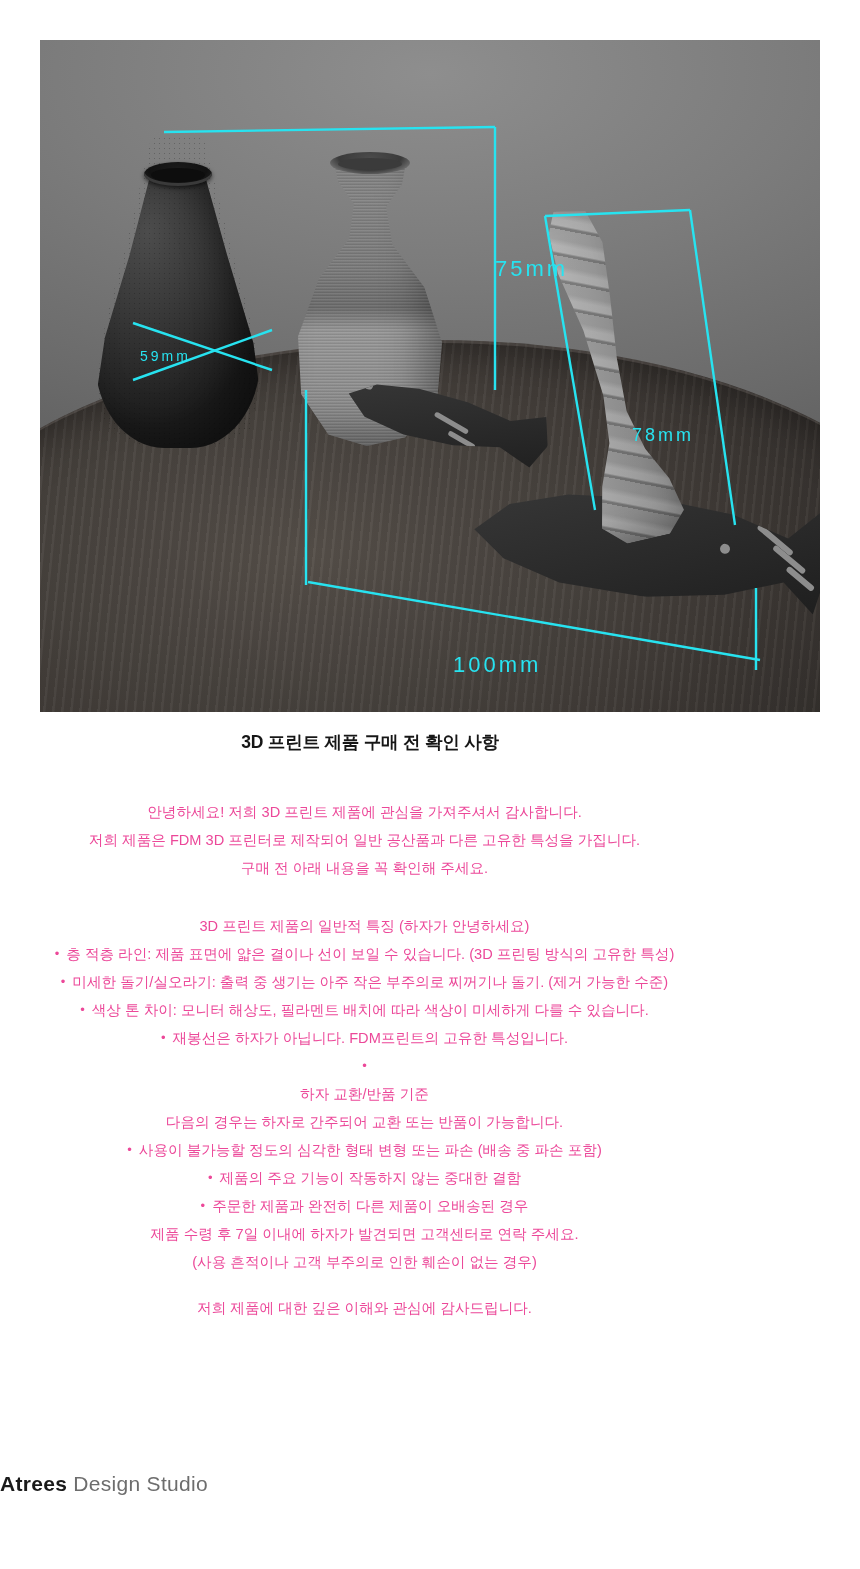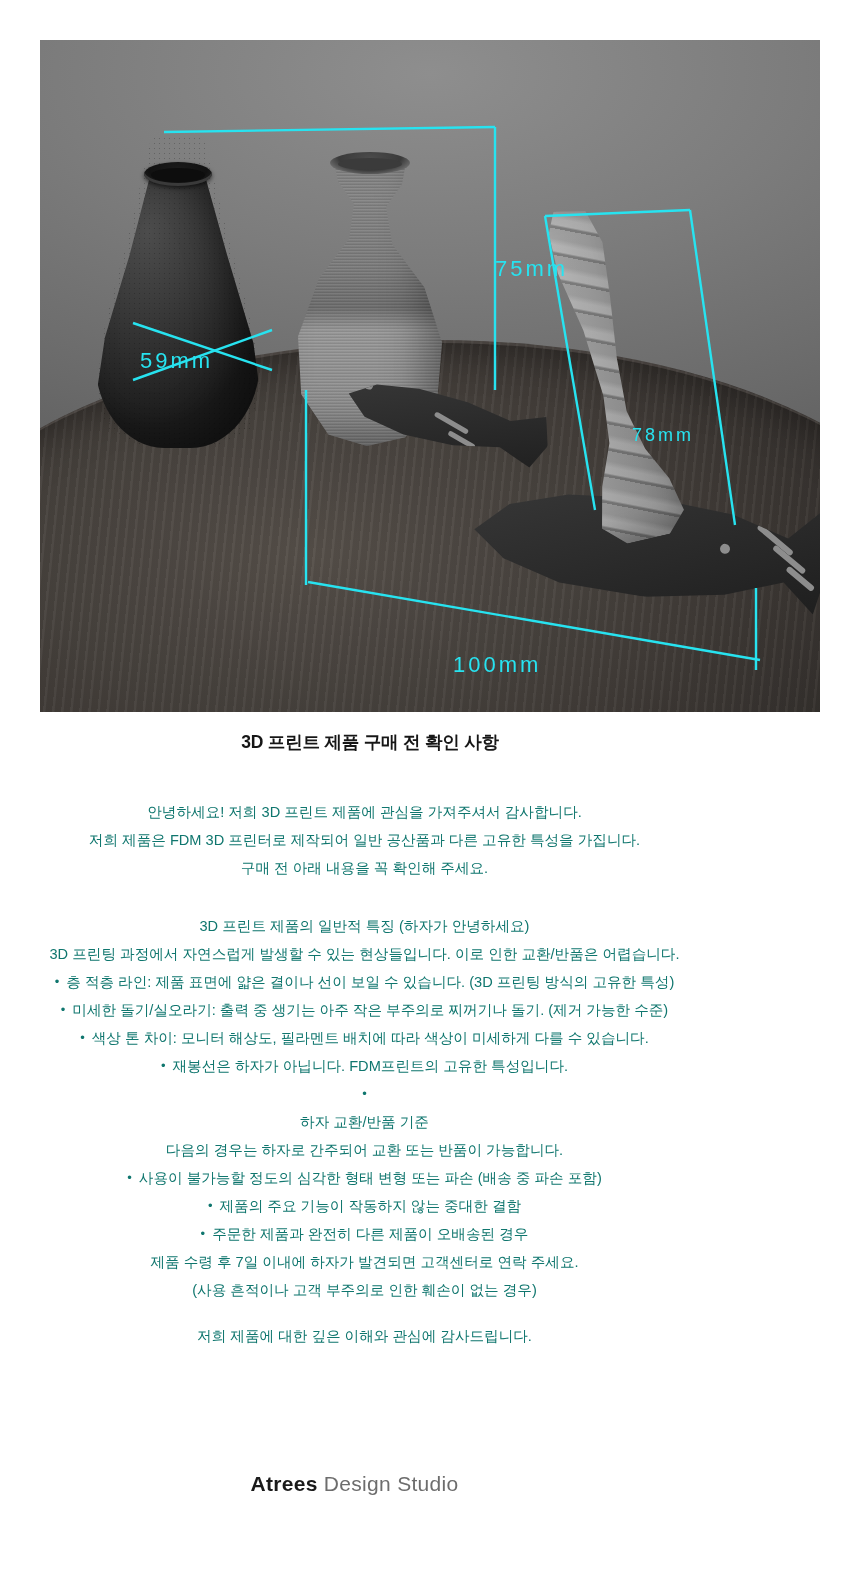--- a/index.html
+++ b/index.html
@@ -214,21 +214,21 @@
     margin: 0 0 44px 0;
     font-size: 17.5px;
     font-weight: bold;
     letter-spacing: -0.2px;
     color: #161616;
   }
   .para {
     margin: 0 11px 30px 0;
     font-size: 14.6px;
     line-height: 28px;
-    color: #0f766e;
+    color: #ec4899;
   }
   .para.tight { margin-bottom: 0; }
   .line { display: block; }
   .bullet::before {
     content: "\2022";
     margin-right: 7px;
     font-size: 13px;
     vertical-align: 1px;
   }
   .dot-only {
@@ -236,21 +236,20 @@
     font-size: 13px;
     line-height: 28px;
   }
   .gap { height: 18px; }
 
   .footer {
     position: absolute;
     left: 0;
     top: 1472px;
     width: 709px;
-    text-align: center;
     font-size: 21px;
     letter-spacing: 0.3px;
   }
   .footer .brand { font-weight: bold; color: #1a1a1a; }
   .footer .sub { color: #6d6d6d; }
 </style>
 </head>
 <body>
 
 <div class="photo-wrap">
@@ -301,39 +300,38 @@
       <path d="M505 176 L650 170"></path>
       <path d="M650 170 L695 485"></path>
 
       <path d="M266 350 L266 545"></path>
       <path d="M268 542 L720 620"></path>
       <path d="M716 548 L716 630"></path>
       <path d="M505 176 L555 470"></path>
     </g>
   </svg>
 
-  <div style="position:absolute;left:100px;top:308px;font-size:22px;letter-spacing:3px;color:#27e3f0;font-family:'Liberation Sans',sans-serif;">59mm</div>
+  <div style="position:absolute;left:100px;top:308px;font-size:14px;letter-spacing:3px;color:#27e3f0;font-family:'Liberation Sans',sans-serif;">59mm</div>
   <div style="position:absolute;left:455px;top:216px;font-size:22px;letter-spacing:3px;color:#27e3f0;font-family:'Liberation Sans',sans-serif;">75mm</div>
   <div style="position:absolute;left:592px;top:385px;font-size:18px;letter-spacing:3px;color:#27e3f0;font-family:'Liberation Sans',sans-serif;">78mm</div>
   <div style="position:absolute;left:413px;top:612px;font-size:22px;letter-spacing:3px;color:#27e3f0;font-family:'Liberation Sans',sans-serif;">100mm</div>
 </div>
 
 <div class="doc">
 
   <h1>3D 프린트 제품 구매 전 확인 사항</h1>
 
   <div class="para">
     <span class="line">안녕하세요! 저희 3D 프린트 제품에 관심을 가져주셔서 감사합니다.</span>
     <span class="line">저희 제품은 FDM 3D 프린터로 제작되어 일반 공산품과 다른 고유한 특성을 가집니다.</span>
     <span class="line">구매 전 아래 내용을 꼭 확인해 주세요.</span>
   </div>
 
   <div class="para tight">
     <span class="line">3D 프린트 제품의 일반적 특징 (하자가 안녕하세요)</span>
-    <span class="line">3D 프린팅 과정에서 자연스럽게 발생할 수 있는 현상들입니다. 이로 인한 교환/반품은 어렵습니다.</span>
     <span class="line bullet">층 적층 라인: 제품 표면에 얇은 결이나 선이 보일 수 있습니다. (3D 프린팅 방식의 고유한 특성)</span>
     <span class="line bullet">미세한 돌기/실오라기: 출력 중 생기는 아주 작은 부주의로 찌꺼기나 돌기. (제거 가능한 수준)</span>
     <span class="line bullet">색상 톤 차이: 모니터 해상도, 필라멘트 배치에 따라 색상이 미세하게 다를 수 있습니다.</span>
     <span class="line bullet">재봉선은 하자가 아닙니다. FDM프린트의 고유한 특성입니다.</span>
     <span class="dot-only">•</span>
   </div>
 
   <div class="para tight">
     <span class="line">하자 교환/반품 기준</span>
     <span class="line">다음의 경우는 하자로 간주되어 교환 또는 반품이 가능합니다.</span>

